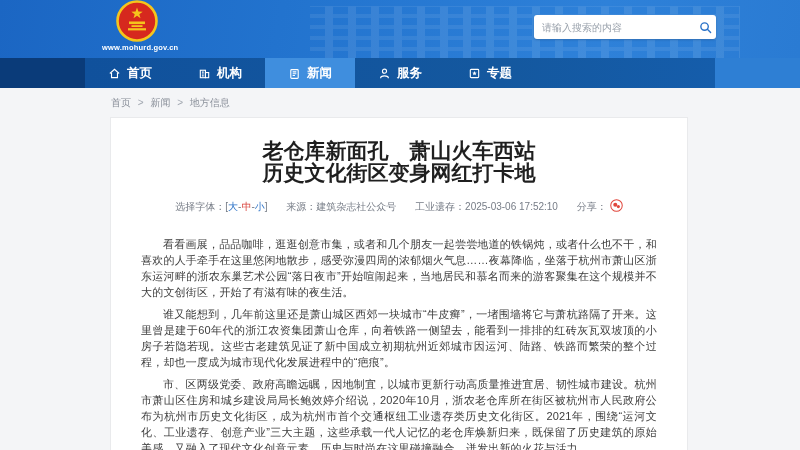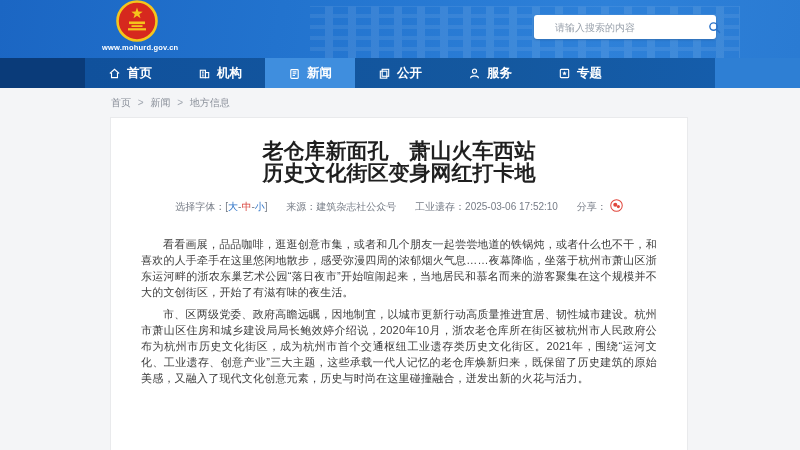--- a/index.html
+++ b/index.html
@@ -24,21 +24,21 @@
   .emblem{display:block;margin:0 auto;}
   .site-url{display:block;text-align:center;font-size:7.5px;font-weight:bold;color:#fff;margin-top:1px;letter-spacing:.2px;}
   .titles{position:absolute;left:168px;top:9px;}
   .site-title{margin:0;font-size:21px;font-weight:bold;color:#fff;letter-spacing:1px;line-height:26px;
     text-shadow:0 1px 2px rgba(0,40,90,.35);}
   .site-subtitle{margin-top:3px;font-size:8px;color:#d9e8f9;letter-spacing:.15px;}
   .search-box{
     position:absolute;left:534px;top:15px;width:182px;height:24px;background:#fff;border-radius:3px;
     display:flex;align-items:center;box-shadow:0 1px 2px rgba(0,30,70,.25);
   }
-  .search-input{flex:1;border:none;outline:none;background:transparent;font-size:10px;color:#333;padding:0 21px;
+  .search-input{flex:1;border:none;outline:none;background:transparent;font-size:10px;color:#333;padding:0 8px;
     font-family:"Liberation Sans","DejaVu Sans",sans-serif;}
   .search-input::placeholder{color:#9aa2ac;}
   .search-btn{width:22px;height:24px;display:flex;align-items:center;justify-content:center;cursor:pointer;border:none;background:transparent;padding:0;}
   
   .navbar{
     position:absolute;top:58px;left:0;width:800px;height:30px;z-index:2;
     background:linear-gradient(90deg,#0a3b79 0,#0a3b79 85px,#10519c 85px,#14589f 500px,#155dab 715px,#2e7fd4 715px,#2e7fd4 100%);
   }
   .nav-inner{position:absolute;left:85px;top:0;width:630px;height:30px;display:flex;}
   .nav-item{
@@ -126,27 +126,20 @@
     </div>
 
     <div class="nav-item active">
       <svg width="13" height="13" viewBox="0 0 14 14" fill="none" stroke="#fff" stroke-width="1.2">
         <rect x="3" y="2.8" width="8" height="9.4" rx="1"></rect>
           <path d="M5 5.2h4M5 7.2h4M5 9.2h2.5"></path>
       </svg>
       <span>新闻</span>
     </div>
 
-    <div class="nav-item">
-      <svg width="13" height="13" viewBox="0 0 14 14" fill="none" stroke="#fff" stroke-width="1.2">
-        <rect x="4.5" y="2.5" width="7" height="7.5"></rect>
-          <rect x="2.5" y="4.5" width="7" height="7.5"></rect>
-      </svg>
-      <span>公开</span>
-    </div>
 
     <div class="nav-item">
       <svg width="13" height="13" viewBox="0 0 14 14" fill="none" stroke="#fff" stroke-width="1.2">
         <circle cx="7" cy="4.5" r="2.2"></circle>
           <path d="M2.8 12 C2.8 8.8 11.2 8.8 11.2 12"></path>
       </svg>
       <span>服务</span>
     </div>
 
 
@@ -190,17 +183,18 @@
       <span>分享：</span><svg class="share-icon" width="13" height="13" viewBox="0 0 14 14">
         <circle cx="7" cy="7" r="6.2" fill="#fff" stroke="#e0463c" stroke-width="1.1"></circle>
         <circle cx="5.7" cy="6.2" r="2.2" fill="#e0463c"></circle>
         <circle cx="9" cy="8.2" r="1.7" fill="#e0463c"></circle>
       </svg>
     </span>
   </div>
 
   <div class="content">
     <p>看看画展，品品咖啡，逛逛创意市集，或者和几个朋友一起尝尝地道的铁锅炖，或者什么也不干，和喜欢的人手牵手在这里悠闲地散步，感受弥漫四周的浓郁烟火气息……夜幕降临，坐落于杭州市萧山区浙东运河畔的浙农东巢艺术公园“落日夜市”开始喧闹起来，当地居民和慕名而来的游客聚集在这个规模并不大的文创街区，开始了有滋有味的夜生活。</p>
+    <p>谁又能想到，几年前这里还是萧山城区西郊一块城市“牛皮癣”，一堵围墙将它与萧杭路隔了开来。这里曾是建于60年代的浙江农资集团萧山仓库，向着铁路一侧望去，能看到一排排的红砖灰瓦双坡顶的小房子若隐若现。这些古老建筑见证了新中国成立初期杭州近郊城市因运河、陆路、铁路而繁荣的整个过程，却也一度成为城市现代化发展进程中的“疤痕”。</p>
     <p>市、区两级党委、政府高瞻远瞩，因地制宜，以城市更新行动高质量推进宜居、韧性城市建设。杭州市萧山区住房和城乡建设局局长鲍效婷介绍说，2020年10月，浙农老仓库所在街区被杭州市人民政府公布为杭州市历史文化街区，成为杭州市首个交通枢纽工业遗存类历史文化街区。2021年，围绕“运河文化、工业遗存、创意产业”三大主题，这些承载一代人记忆的老仓库焕新归来，既保留了历史建筑的原始美感，又融入了现代文化创意元素，历史与时尚在这里碰撞融合，迸发出新的火花与活力。</p>
 
   </div>
 
 </div>
 
 </body></html>

